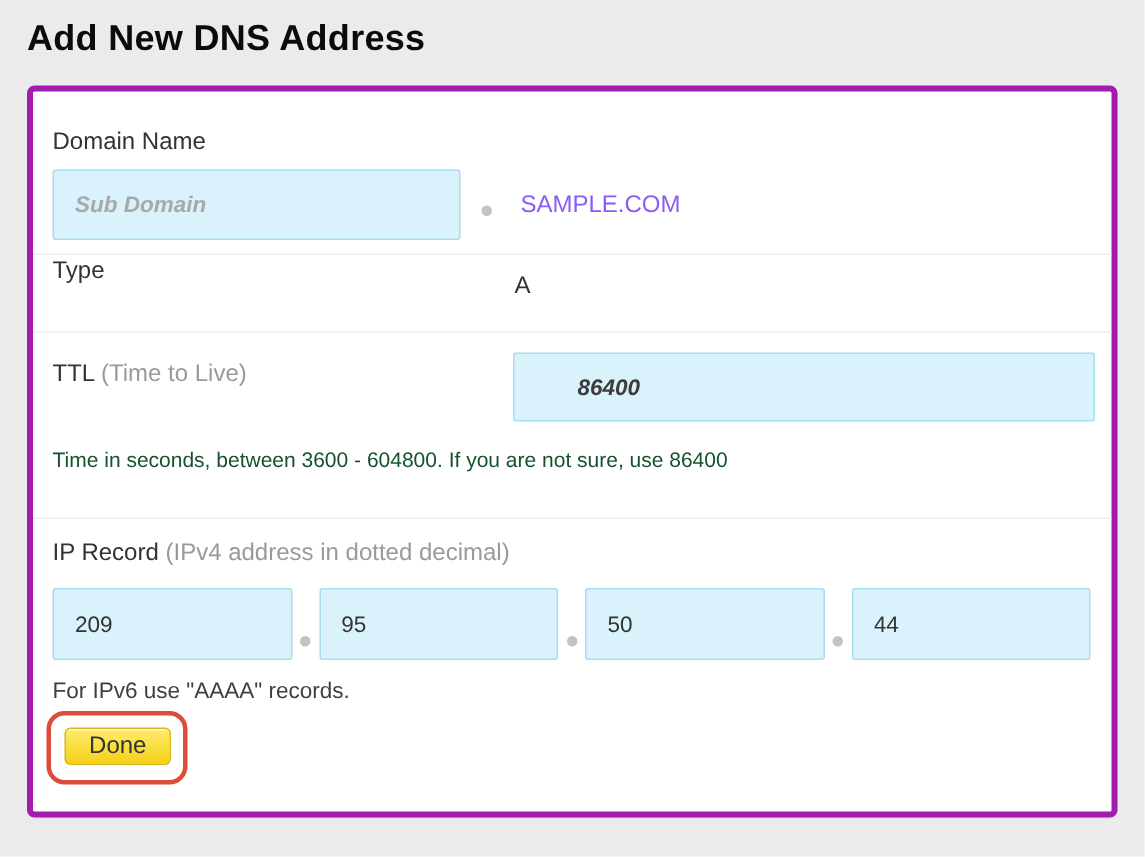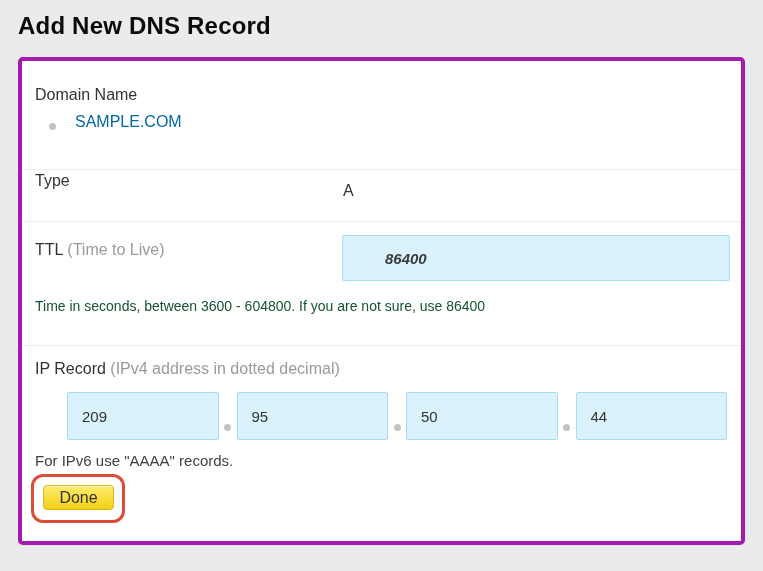--- a/index.html
+++ b/index.html
@@ -47,40 +47,40 @@
 
   
   .sec-domain .field-label { position:absolute; left:13px; top:25px; }
   .domain-row { position:absolute; left:13px; top:52px; display:flex; align-items:center; }
   .subdomain-input { width:272px; height:47px; }
   .dot-sep {
     width:7px; height:7px; border-radius:50%;
     background:#c3c3c3; flex:0 0 auto;
   }
   .domain-row .dot-sep { margin:8px 14px 0 14px; }
-  .apex-domain { font-size:16px; color:#0369a1; margin-left:5px; }
+  .apex-domain { font-size:16px; color:#8b5cf6; margin-left:5px; }
 
   
   .sec-type .field-label { position:absolute; left:13px; top:2px; }
   .type-value { position:absolute; left:321px; top:12px; font-size:16px; color:#333; }
 
   
   .sec-ttl .field-label { position:absolute; left:13px; top:19px; }
   .ttl-input {
     position:absolute; left:320px; top:13px;
     width:388px; height:46px;
     font-weight:bold; font-style:italic; color:#3c3c3c;padding-left:42px;
   }
   .ttl-help { position:absolute; left:13px; top:76px; font-size:14px; color:#14532d; }
 
   
   .sec-ip .field-label { position:absolute; left:13px; top:14px; }
   .ip-row {
     position:absolute; left:13px; top:46px; right:14px;
-    display:flex; align-items:stretch;margin-left:32px;
+    display:flex; align-items:stretch;
   }
   .octet-input { flex:1 1 0; height:48px; min-width:0; }
   .ip-dot-cell {
     flex:0 0 18px; display:flex; justify-content:center;
     align-items:flex-end; padding-bottom:9px;
   }
   .ipv6-note { position:absolute; left:13px; top:106px; font-size:15px; color:#3f3f3f; }
 
   .done-wrap {
     position:absolute; left:9px; top:128px;
@@ -97,27 +97,28 @@
     border-radius:4px;
     font-family:"Liberation Sans", sans-serif;
     font-size:16px; color:#333;
     cursor:pointer;
     box-shadow:inset 0 1px 0 rgba(255,255,255,0.5);
   }
 </style>
 </head>
 <body>
 
-<h1 class="page-title">Add New DNS Record</h1>
+<h1 class="page-title">Add New DNS Address</h1>
 
 <div class="panel">
 
   <div class="section sec-domain">
     <div class="field-label">Domain Name</div>
     <div class="domain-row">
+      <input class="text-input subdomain-input" type="text" placeholder="Sub Domain" style="">
       <span class="dot-sep"></span>
       <span class="apex-domain">SAMPLE.COM</span>
     </div>
   </div>
 
   <div class="section sec-type">
     <div class="field-label">Type</div>
     <div class="type-value">A</div>
   </div>
 

